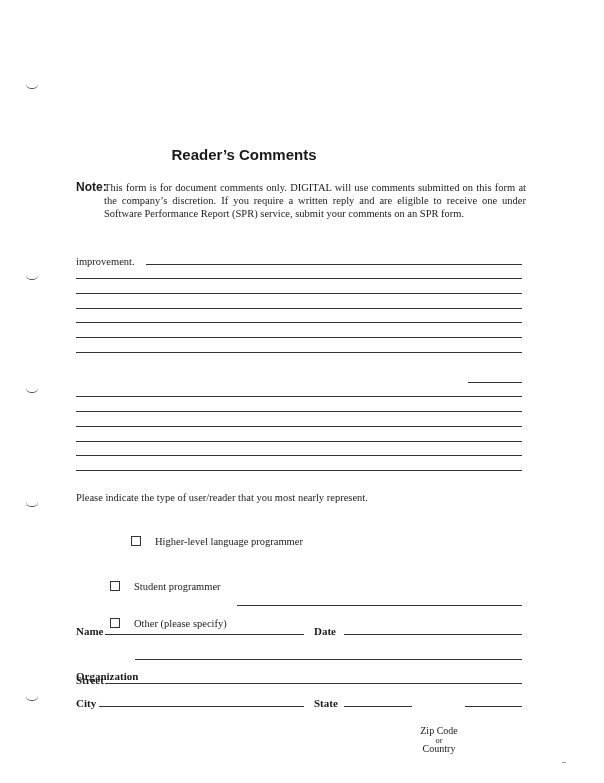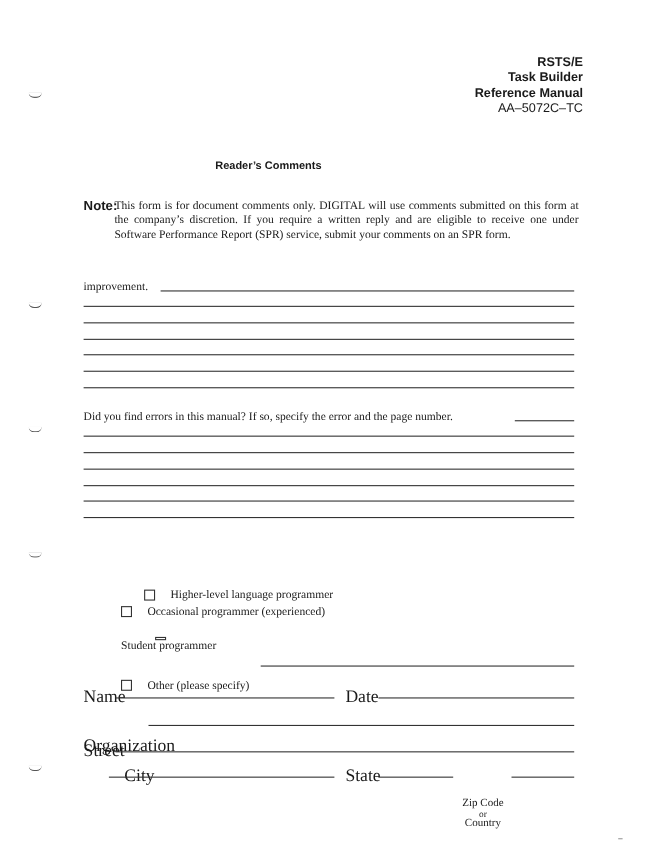--- a/index.html
+++ b/index.html
@@ -8,111 +8,101 @@
   .serif { font-family: "Liberation Serif", "DejaVu Serif", serif; }
   .sans { font-family: "Liberation Sans", "DejaVu Sans", sans-serif; }
 
   
   .mark { position: absolute; left: 26px; width: 12px; height: 4px; border-bottom: 1px solid #555; border-radius: 0 0 8px 8px; }
 
   
   .hdr { position: absolute; right: 74px; top: 50px; text-align: right; font-size: 11.5px; line-height: 14px; }
   .hdr .b { font-weight: bold; }
 
-  .title { position: absolute; left: 0; width: 488px; top: 146px; text-align: center; font-size: 10px; font-weight: bold; }
+  .title { position: absolute; left: 0; width: 488px; top: 146px; text-align: center; font-size: 15px; font-weight: bold; }
 
   .note { position: absolute; left: 76px; top: 181px; width: 450px; font-size: 10.5px; line-height: 13px; }
   .note-label { position: absolute; left: 0; top: 0; font-weight: bold; font-size: 12px; }
   .note-text { margin-left: 28px; text-align: justify; }
 
   .q { position: absolute; left: 76px; font-size: 10.5px; line-height: 13px; }
   .line { position: absolute; height: 0; border-top: 1px solid #333; }
 
   .cb-row { position: absolute; left: 110px; height: 14px; font-size: 10.5px; display: flex; align-items: center; }
   .cb { width: 8px; height: 8px; border: 1px solid #333; margin-right: 14px; background: #fff; }
 
-  .field-label { position: absolute; font-size: 16px; }
+  .field-label { position: absolute; font-size: 11px; font-weight: bold; }
   .zip { position: absolute; left: 415px; top: 726px; font-size: 10px; line-height: 10.5px; text-align: center; width: 48px; }
   .zip .or { font-size: 8.5px; line-height: 7px; }
   .speck { position: absolute; left: 562px; top: 762px; width: 4px; height: 1px; background: #999; }
 </style>
 </head>
 <body>
 
 <div class="page serif">
 
   <div class="mark" style="top:84px"></div>
   <div class="mark" style="top:275px"></div>
   <div class="mark" style="top:388px"></div>
   <div class="mark" style="top:502px"></div>
   <div class="mark" style="top:696px"></div>
 
-  <div class="hdr sans">
-    <div class="b">RSTS/E</div>
-    <div class="b">Task Builder</div>
-    <div class="b">Reference Manual</div>
-    <div>AA–5072C–TC</div>
-  </div>
 
   <div class="title sans">Reader’s Comments</div>
 
   <div class="note">
     <span class="note-label sans">Note:</span>
     <div class="note-text">This form is for document comments only. DIGITAL will use comments submitted on this form at the company’s discretion. If you require a written reply and are eligible to receive one under Software Performance Report (SPR) service, submit your comments on an SPR form.</div>
   </div>
 
   <div class="q" style="top:255px;">improvement.</div>
   <div class="line" style="left:146px; width:376px; top:264px;"></div>
   <div class="line" style="left:76px; width:446px; top:278px;"></div>
   <div class="line" style="left:76px; width:446px; top:293px;"></div>
   <div class="line" style="left:76px; width:446px; top:308px;"></div>
   <div class="line" style="left:76px; width:446px; top:322px;"></div>
   <div class="line" style="left:76px; width:446px; top:337px;"></div>
   <div class="line" style="left:76px; width:446px; top:352px;"></div>
 
-  <div class="q" style="top:373px;">Did you find errors in this manual? If so, specify the error and the page number.</div>
   <div class="line" style="left:468px; width:54px; top:382px;"></div>
   <div class="line" style="left:76px; width:446px; top:396px;"></div>
   <div class="line" style="left:76px; width:446px; top:411px;"></div>
   <div class="line" style="left:76px; width:446px; top:426px;"></div>
   <div class="line" style="left:76px; width:446px; top:441px;"></div>
   <div class="line" style="left:76px; width:446px; top:455px;"></div>
   <div class="line" style="left:76px; width:446px; top:470px;"></div>
 
+  <div class="q" style="top:491px;">Please indicate the type of user/reader that you most nearly represent.</div>
 
   <div class="cb-row" style="top:534px;margin-left:21px;">
     <span class="cb"></span>
     <span>Higher-level language programmer</span>
   </div>
-  <div class="cb-row" style="top:549px;">
-    <span class="cb"></span>
-    <span>Occasional programmer (experienced)</span>
-  </div>
-  <div class="cb-row" style="top:579px;flex-direction:column;">
+  <div class="cb-row" style="top:579px;">
     <span class="cb"></span>
     <span>Student programmer</span>
   </div>
   <div class="cb-row" style="top:616px;text-align:right;">
     <span class="cb"></span>
     <span>Other (please specify)</span>
   </div>
   <div class="line" style="left:237px; width:285px; top:605px;"></div>
 
   <div class="field-label" style="left:76px; top:625px;">Name</div>
   <div class="line" style="left:105px; width:199px; top:634px;"></div>
   <div class="field-label" style="left:314px; top:625px;">Date</div>
   <div class="line" style="left:344px; width:178px; top:634px;"></div>
 
   <div class="field-label" style="left:76px; top:650px;margin-top:20px;">Organization</div>
   <div class="line" style="left:135px; width:387px; top:659px;"></div>
 
   <div class="field-label" style="left:76px; top:674px;">Street</div>
   <div class="line" style="left:105px; width:417px; top:683px;"></div>
 
-  <div class="field-label" style="left:76px; top:697px;margin-left:37px;">City</div>
+  <div class="field-label" style="left:76px; top:697px;">City</div>
   <div class="line" style="left:99px; width:205px; top:706px;"></div>
   <div class="field-label" style="left:314px; top:697px;">State</div>
   <div class="line" style="left:344px; width:68px; top:706px;"></div>
   <div class="zip">
     <div>Zip Code</div>
     <div class="or">or</div>
     <div>Country</div>
   </div>
   <div class="line" style="left:465px; width:57px; top:706px;"></div>
 

